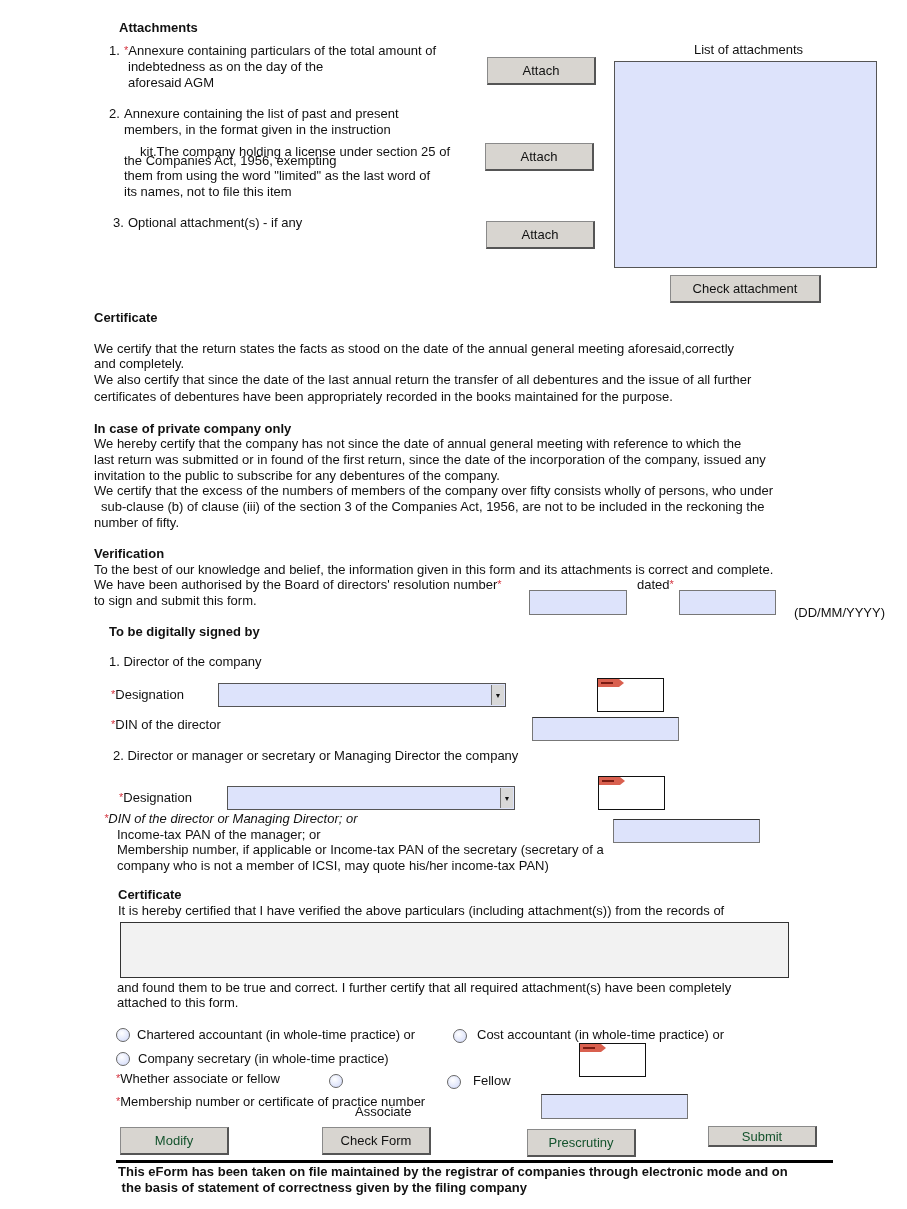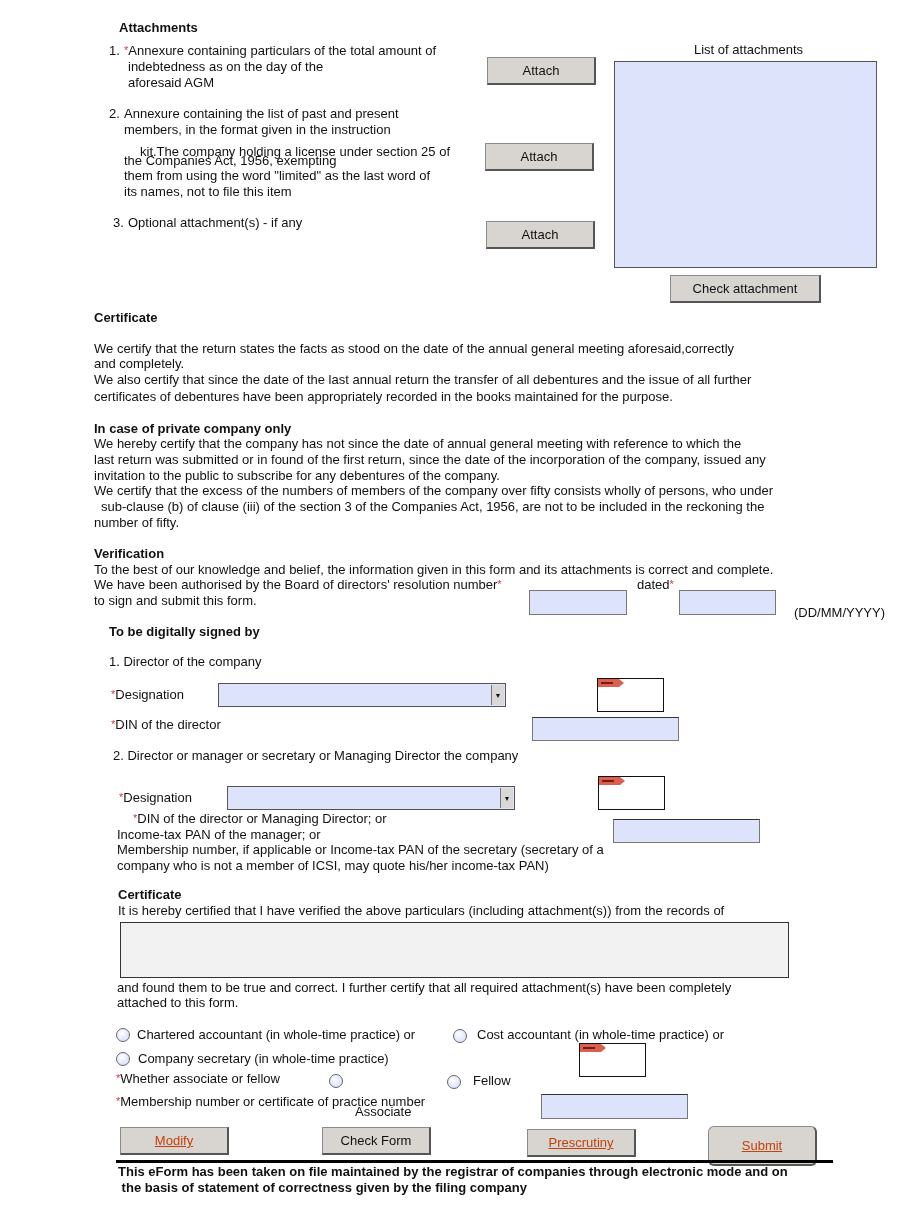--- a/index.html
+++ b/index.html
@@ -6,21 +6,21 @@
   body { width:907px; height:1209px; position:relative; overflow:hidden;
          font-family:"Liberation Sans", sans-serif; font-size:13px; color:#111; }
   .abs { position:absolute; }
   .txt { position:absolute; line-height:15.6px; white-space:nowrap; }
   .bold { font-weight:bold; }
   .req { color:#d4333f; font-size:11px; vertical-align:top; }
   .btn { position:absolute; background:#d8d5d0; border:1px solid #8a8a8a;
          border-right:2px solid #555; border-bottom:2px solid #555;
          box-sizing:border-box; text-align:center; font-size:13px; color:#111;
          display:flex; align-items:center; justify-content:center; cursor:pointer; }
-  .btn.disabled { color:#c2410c;text-decoration:underline; }
+  .btn.disabled { color:#14532d; }
   .field { position:absolute; background:#dde3fb; border:1px solid #777;
            box-sizing:border-box; }
   .field.top { border-top:1px solid #333; }
   .select { position:absolute; background:#dde3fb; border:1px solid #555;
             box-sizing:border-box; }
   .select .arrow { position:absolute; right:1px; top:1px; bottom:1px; width:12px;
                    background:#d8d8d8; border-left:1px solid #777;
                    display:flex; align-items:center; justify-content:center; font-size:7px; }
   .sigbox { position:absolute; background:#fff; border:1px solid #111; box-sizing:border-box; }
   .sigtag { position:absolute; left:0; top:0; width:26px; height:8px; }
@@ -111,21 +111,21 @@
 <div class="select" style="left:227px;top:786px;width:288px;height:24px;">
   <span></span>
   <span class="arrow">▼</span>
 </div>
 <div class="sigbox" style="left:598px;top:776px;width:67px;height:34px;">
   <svg class="sigtag" viewBox="0 0 26 8">
       <polygon points="0,0 21,0 26,4 21,8 0,8" fill="#d9604f"></polygon>
       <rect x="3" y="3" width="12" height="2" fill="#7a1b12"></rect>
     </svg>
 </div>
-<div class="txt" style="left:133px;top:811px;"><span class="req">*</span><span>DIN of the director or Managing Director; or</span></div>
+<div class="txt" style="left:104px;top:811px;font-style:italic;"><span class="req">*</span><span>DIN of the director or Managing Director; or</span></div>
 <div class="txt" style="left:117px;top:827px;">Income-tax PAN of the manager; or</div>
 <div class="txt" style="left:117px;top:842px;">Membership number, if applicable or Income-tax PAN of the secretary (secretary of a</div>
 <div class="txt" style="left:117px;top:858px;">company who is not a member of  ICSI, may quote his/her income-tax PAN)</div>
 <div class="field top" style="left:613px;top:819px;width:147px;height:24px;"><span></span></div>
 
 <div class="txt bold" style="left:118px;top:887px;">Certificate</div>
 <div class="txt" style="left:118px;top:903px;">It is hereby certified that I have verified the above particulars (including attachment(s)) from the records of</div>
 <div class="textarea" style="left:120px;top:922px;width:669px;height:56px;"><span></span></div>
 <div class="txt" style="left:117px;top:980px;">and found them to be true and correct. I further certify that all required attachment(s) have been completely</div>
 <div class="txt" style="left:117px;top:995px;">attached to this form.</div>
@@ -149,18 +149,18 @@
 <div class="txt" style="left:355px;top:1072px;margin-top:32px;">Associate</div>
 <div class="radio" style="left:447px;top:1075px;"></div>
 <div class="txt" style="left:473px;top:1073px;">Fellow</div>
 
 <div class="txt" style="left:116px;top:1094px;"><span class="req">*</span><span>Membership number or certificate of practice number</span></div>
 <div class="field top" style="left:541px;top:1094px;width:147px;height:25px;"><span></span></div>
 
 <div class="btn disabled" style="left:120px;top:1127px;width:109px;height:28px;">Modify</div>
 <div class="btn" style="left:322px;top:1127px;width:109px;height:28px;">Check Form</div>
 <div class="btn disabled" style="left:527px;top:1129px;width:109px;height:28px;">Prescrutiny</div>
-<div class="btn disabled" style="left:708px;top:1126px;width:109px;height:40px;border-radius:6px;">Submit</div>
+<div class="btn disabled" style="left:708px;top:1126px;width:109px;height:21px;">Submit</div>
 
 <div class="rule" style="left:116px;top:1160px;width:717px;height:3px;"></div>
 
 <div class="txt bold" style="left:118px;top:1164px;">This eForm has been taken on file maintained by the registrar of companies through electronic mode and on</div>
 <div class="txt bold" style="left:118px;top:1180px;white-space:pre;"> the basis of statement of correctness given by the filing company</div>
 
 </body></html>

